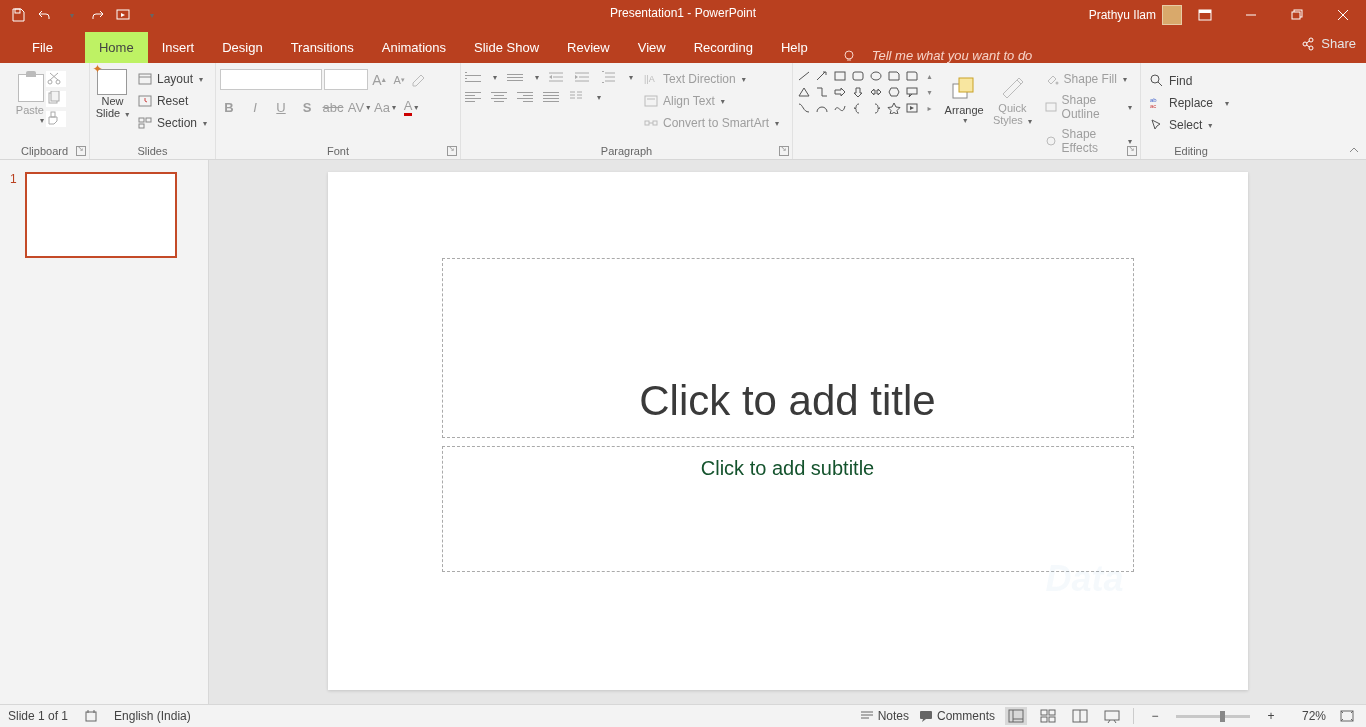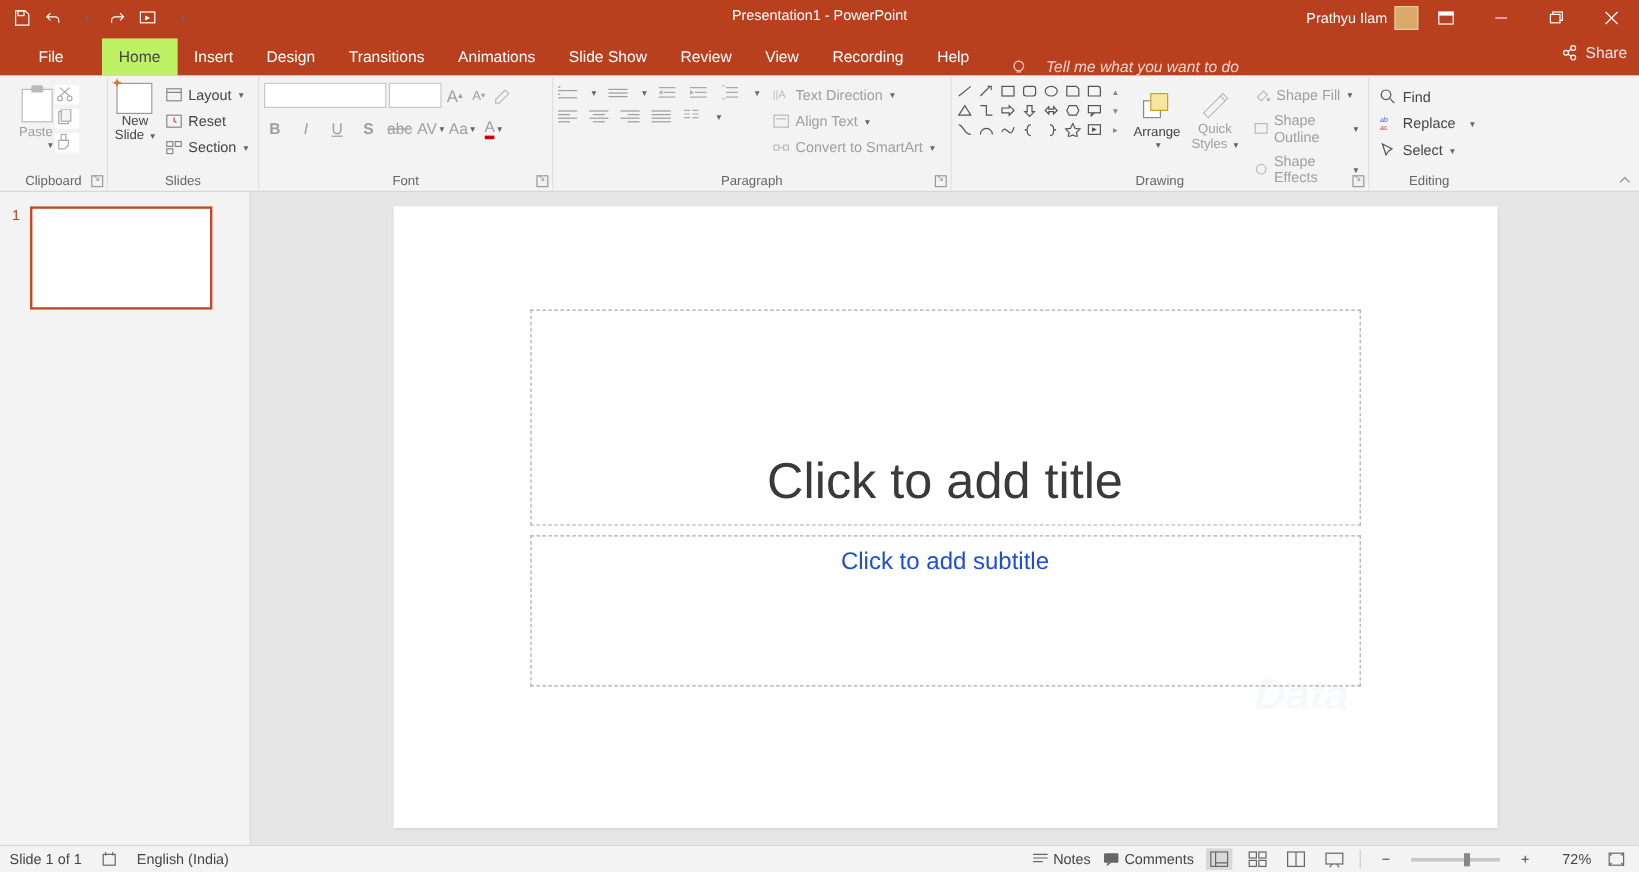--- a/index.html
+++ b/index.html
@@ -92,21 +92,21 @@
 .main { display: flex; height: calc(727px - 30px - 33px - 97px - 23px); }
 .thumbs { width: 209px; background: #f3f3f3; border-right: 1px solid #d7d7d7; padding: 12px 10px; }
 .thumb-row { display: flex; align-items: flex-start; gap: 8px; }
 .thumb-num { font-size: 12px; color: #b9401f; }
 .thumb { width: 152px; height: 86px; background: #fff; border: 2px solid #c44a27; cursor: pointer; }
 .canvas-area { flex: 1; background: #e6e6e6; display: flex; justify-content: center; padding-top: 12px; overflow: hidden; }
 .slide { width: 920px; height: 518px; background: #fff; box-shadow: 0 1px 3px rgba(0,0,0,0.15); position: relative; }
 .title-ph { position: absolute; left: 114px; top: 86px; width: 692px; height: 180px; border: 1px dashed #aaa; display: flex; align-items: flex-end; justify-content: center; padding-bottom: 12px; cursor: text; }
 .title-ph span { font-size: 42px; color: #3a3a3a; font-weight: 300; }
 .sub-ph { position: absolute; left: 114px; top: 274px; width: 692px; height: 126px; border: 1px dashed #aaa; display: flex; align-items: flex-start; justify-content: center; padding-top: 10px; cursor: text; }
-.sub-ph span { font-size: 20px; color: #1d4ed8; }
+.sub-ph span { font-size: 20px; color: #14532d; }
 .watermark2 { position: absolute; right: 124px; bottom: 90px; font-size: 36px; color: rgba(60,130,200,0.05); font-weight: bold; font-style: italic; pointer-events: none; }
 
 
 .status { height: 23px; background: #f3f3f3; border-top: 1px solid #d7d7d7; display: flex; align-items: center; font-size: 12px; color: #444; padding: 0 8px; position: relative; }
 .status .left { display: flex; align-items: center; gap: 16px; justify-content: center; }
 .status .right { position: absolute; right: 8px; display: flex; align-items: center; gap: 10px; }
 .status .sbtn { display: flex; align-items: center; gap: 4px; cursor: pointer; }
 .status .vbtn { width: 22px; height: 18px; display: flex; align-items: center; justify-content: center; cursor: pointer; }
 .status .vbtn.active { background: #d8d8d8; }
 .status .slider { width: 74px; height: 3px; background: #c8c8c8; position: relative; cursor: pointer; }
@@ -586,21 +586,20 @@
             <span class="smallic">
               <svg width="14" height="12">
                 <circle cx="7" cy="6" r="4" fill="none" stroke="#bbb"></circle>
               </svg>
             </span>
             <span>Shape Effects</span>
             <span class="dd">▾</span>
           </div>
       </div>
     </div>
-    <div class="glabel">Drawing</div>
     <div class="launcher"></div>
   </div>
 
   <div class="group edit-g">
     <div class="opts">
       <div class="icbtn">
           <span class="smallic">
             <svg width="14" height="14">
               <circle cx="5" cy="5" r="4" fill="none" stroke="#555"></circle>
               <line x1="8" y1="8" x2="12" y2="12" stroke="#555"></line>

